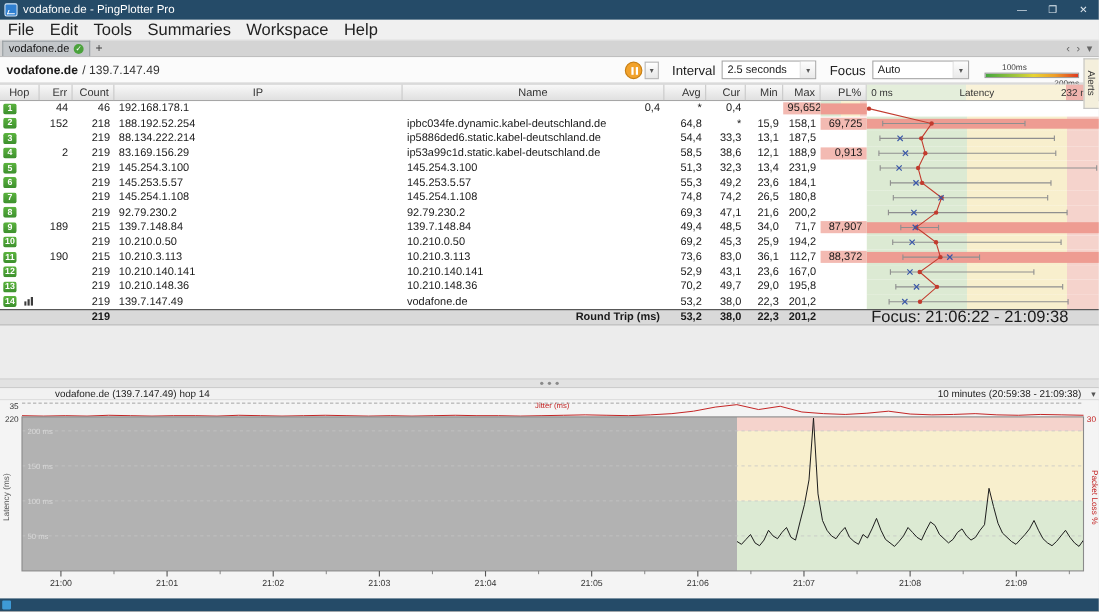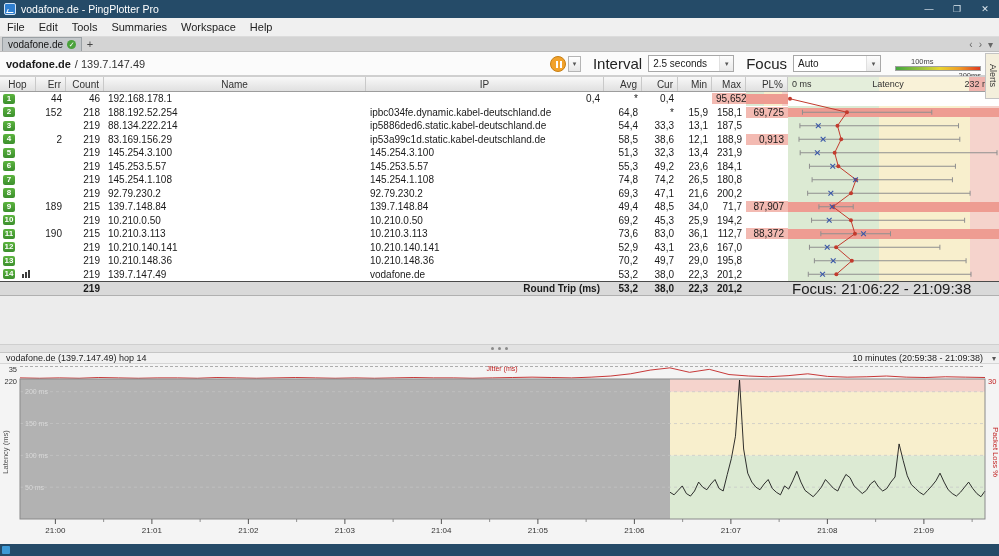--- a/index.html
+++ b/index.html
@@ -13,21 +13,21 @@
   .app-icon{width:12px;height:12px;margin:0 5px 0 4px;background:#2f7fd0;border:1px solid #cfe3f5;
             border-radius:2px;position:relative;}
   .app-icon::after{content:"";position:absolute;left:2px;top:5px;width:6px;height:3px;
             border-bottom:1px solid #fff;border-left:1px solid #fff;transform:skewX(-20deg);}
   .win-controls{margin-left:auto;display:flex;height:18px;}
   .win-btn{width:28px;height:18px;display:flex;align-items:center;justify-content:center;
            color:#dfe8ef;font-size:9px;cursor:default;}
 
   
   .menubar{position:absolute;left:0;top:18px;width:999px;height:19px;background:#f0f0f0;
-           border-bottom:1px solid #dcdcdc;display:flex;align-items:center;font-size:11px;color:#222;}
+           border-bottom:1px solid #dcdcdc;display:flex;align-items:center;font-size:15px;color:#222;}
   .menu-item{padding:0 7px;height:100%;display:flex;align-items:center;}
 
   
   .tabbar{position:absolute;left:0;top:37px;width:999px;height:15px;background:#d4d4d4;
           border-bottom:1px solid #bdbdbd;display:flex;align-items:flex-end;}
   .tab{height:14px;margin-left:2px;padding:0 5px;background:#c3c7ca;border:1px solid #9aa0a4;border-bottom:none;
        display:flex;align-items:center;gap:4px;font-size:10px;color:#141414;}
   .tab-check{width:9px;height:9px;border-radius:50%;background:#4aa23c;color:#fff;font-size:7px;
              display:flex;align-items:center;justify-content:center;line-height:1;}
   .tab-plus{width:16px;height:14px;display:flex;align-items:center;justify-content:center;
@@ -42,21 +42,21 @@
   .target-ip{font-size:11px;color:#333;margin-left:4px;}
   .tb-right{margin-left:auto;display:flex;align-items:center;gap:6px;padding-right:18px;}
   .pause-group{display:flex;align-items:center;}
   .pause-btn{width:16px;height:16px;border-radius:50%;background:#f2a22b;border:1px solid #c77f14;
              position:relative;}
   .pause-btn::before,.pause-btn::after{content:"";position:absolute;top:4px;width:2px;height:7px;background:#fff;}
   .pause-btn::before{left:5px;} .pause-btn::after{left:9px;}
   .pause-caret{width:13px;height:16px;margin-left:2px;border:1px solid #b5b5b5;
                background:linear-gradient(#fff,#e7e7e7);display:flex;align-items:center;
                justify-content:center;font-size:7px;color:#555;}
-  .tb-label{font-size:15px;color:#222;margin-left:6px;}
+  .tb-label{font-size:12px;color:#222;margin-left:6px;}
   .selectbox{height:17px;border:1px solid #a8a8a8;background:#fff;display:flex;align-items:center;
              font-size:10px;padding-left:4px;position:relative;}
   .selectbox .caret{margin-left:auto;width:14px;height:100%;display:flex;align-items:center;
              justify-content:center;font-size:7px;color:#555;border-left:1px solid #e0e0e0;
              background:linear-gradient(#fdfdfd,#e9e9e9);}
   .sel-interval{width:86px;} .sel-focus{width:88px;}
   .legend{width:86px;margin-left:8px;}
   .legend-labels{display:flex;font-size:7.5px;color:#444;height:9px;}
   .legend-labels span:first-child{margin-left:16px;}
   .legend-labels span:last-child{margin-left:auto;margin-top:14px;}
@@ -103,21 +103,21 @@
   .filler{position:absolute;left:0;top:296px;width:999px;height:48px;background:#ececec;}
 
   
   .splitter{position:absolute;left:0;top:344px;width:999px;height:9px;background:#e2e2e2;
             border-top:1px solid #cfcfcf;border-bottom:1px solid #c6c6c6;
             display:flex;align-items:center;justify-content:center;gap:4px;}
   .splitter i{width:3px;height:3px;border-radius:50%;background:#8a8a8a;}
 
   
   .tl-header{position:absolute;left:0;top:353px;width:999px;height:11px;background:#f1f1f1;
-             border-bottom:1px solid #d6d6d6;display:flex;align-items:flex-start;font-size:9px;color:#222;}
+             border-bottom:1px solid #d6d6d6;display:flex;align-items:flex-start;font-size:9px;color:#222;padding-left:44px;}
   .tl-left{padding-left:6px;}
   .tl-right{margin-left:auto;padding-right:16px;}
   .tl-caret{position:absolute;right:3px;top:1px;font-size:8px;color:#555;}
   #timeline{position:absolute;left:0;top:364px;width:999px;height:180px;background:#f4f4f4;}
 
   
   .statusbar{position:absolute;left:0;top:544px;width:999px;height:12px;background:#254b68;}
   .status-icon{position:absolute;left:2px;top:2px;width:8px;height:8px;background:#3e9ad6;border-radius:1px;}
 </style>
 </head>
@@ -186,22 +186,22 @@
   </div>
 
   <div class="alerts-tab">
     <span>Alerts</span>
   </div>
 
   <div class="thead tgrid">
     <div class="hc c">Hop</div>
     <div class="hc r">Err</div>
     <div class="hc r">Count</div>
+    <div class="hc c">IP</div>
     <div class="hc c">Name</div>
-    <div class="hc c">IP</div>
     <div class="hc r">Avg</div>
     <div class="hc r">Cur</div>
     <div class="hc r">Min</div>
     <div class="hc r">Max</div>
     <div class="hc r">PL%</div>
     <div class="hc h-graph">
       <span>0 ms</span>
       <span>Latency</span>
       <span>232 ms</span>
     </div>

